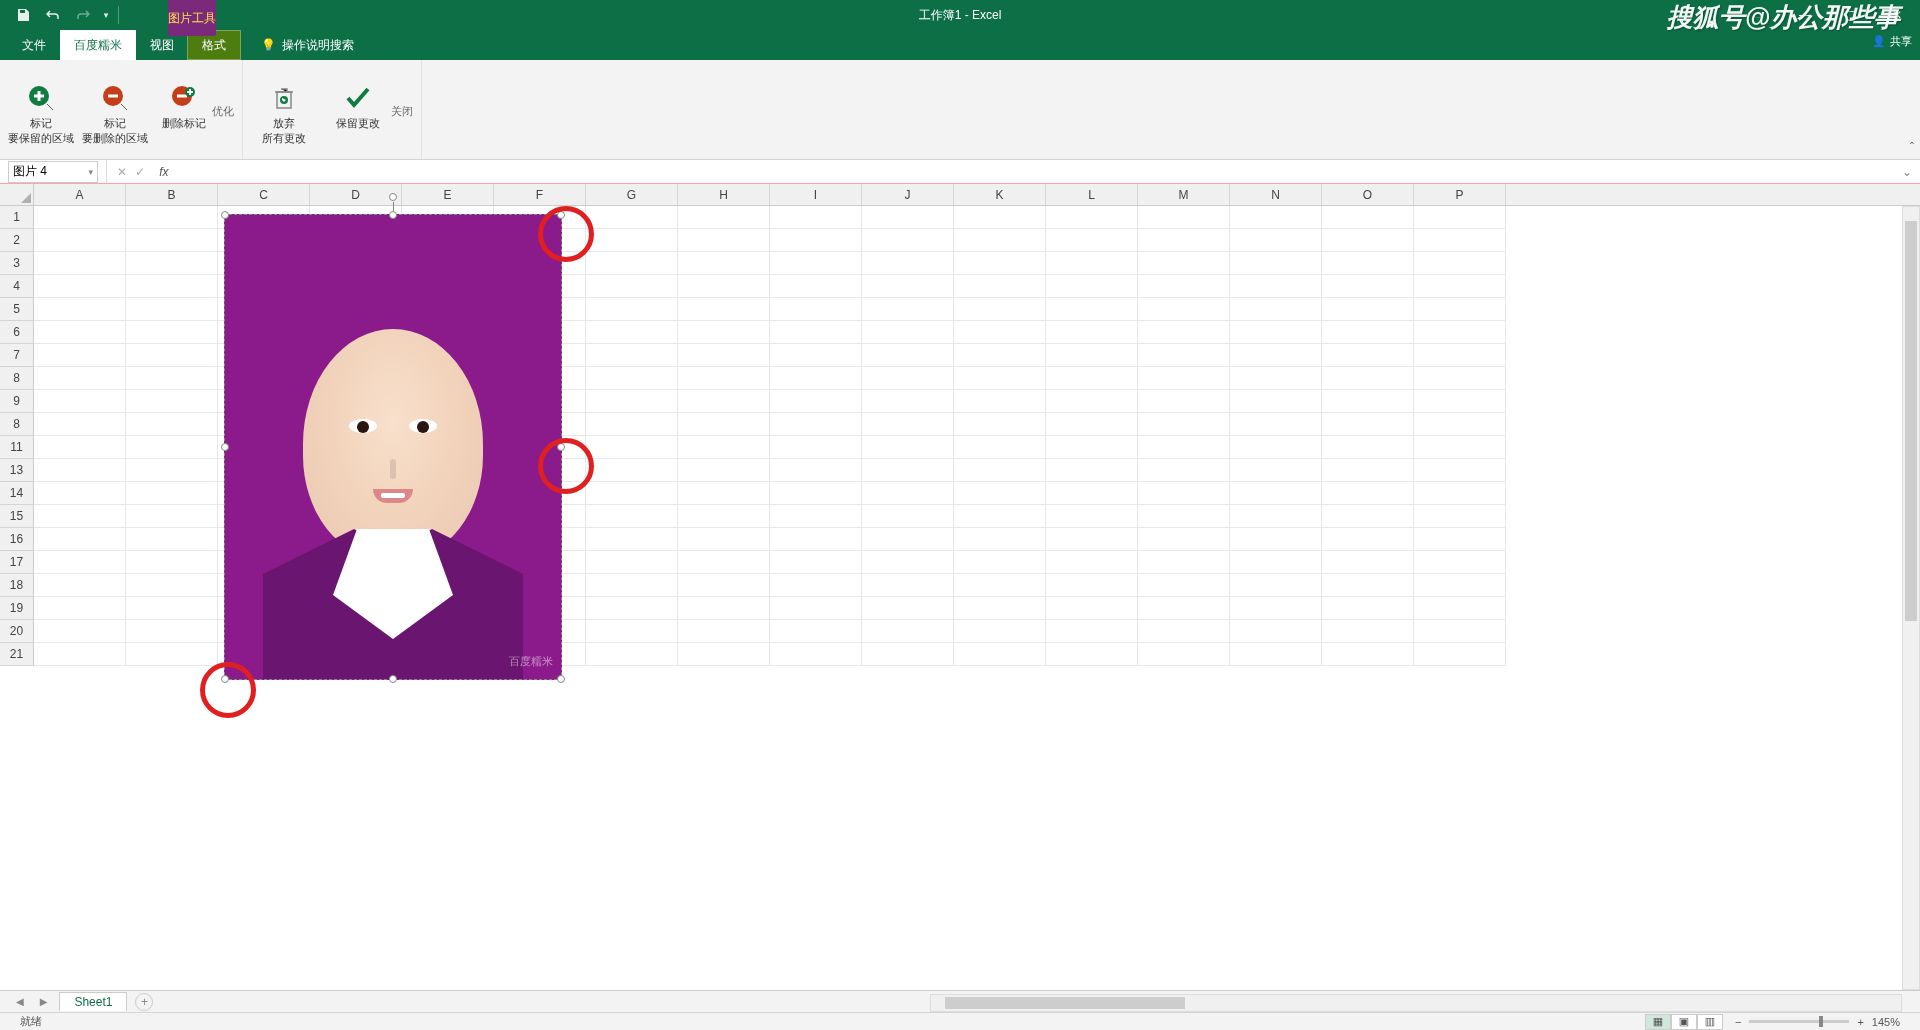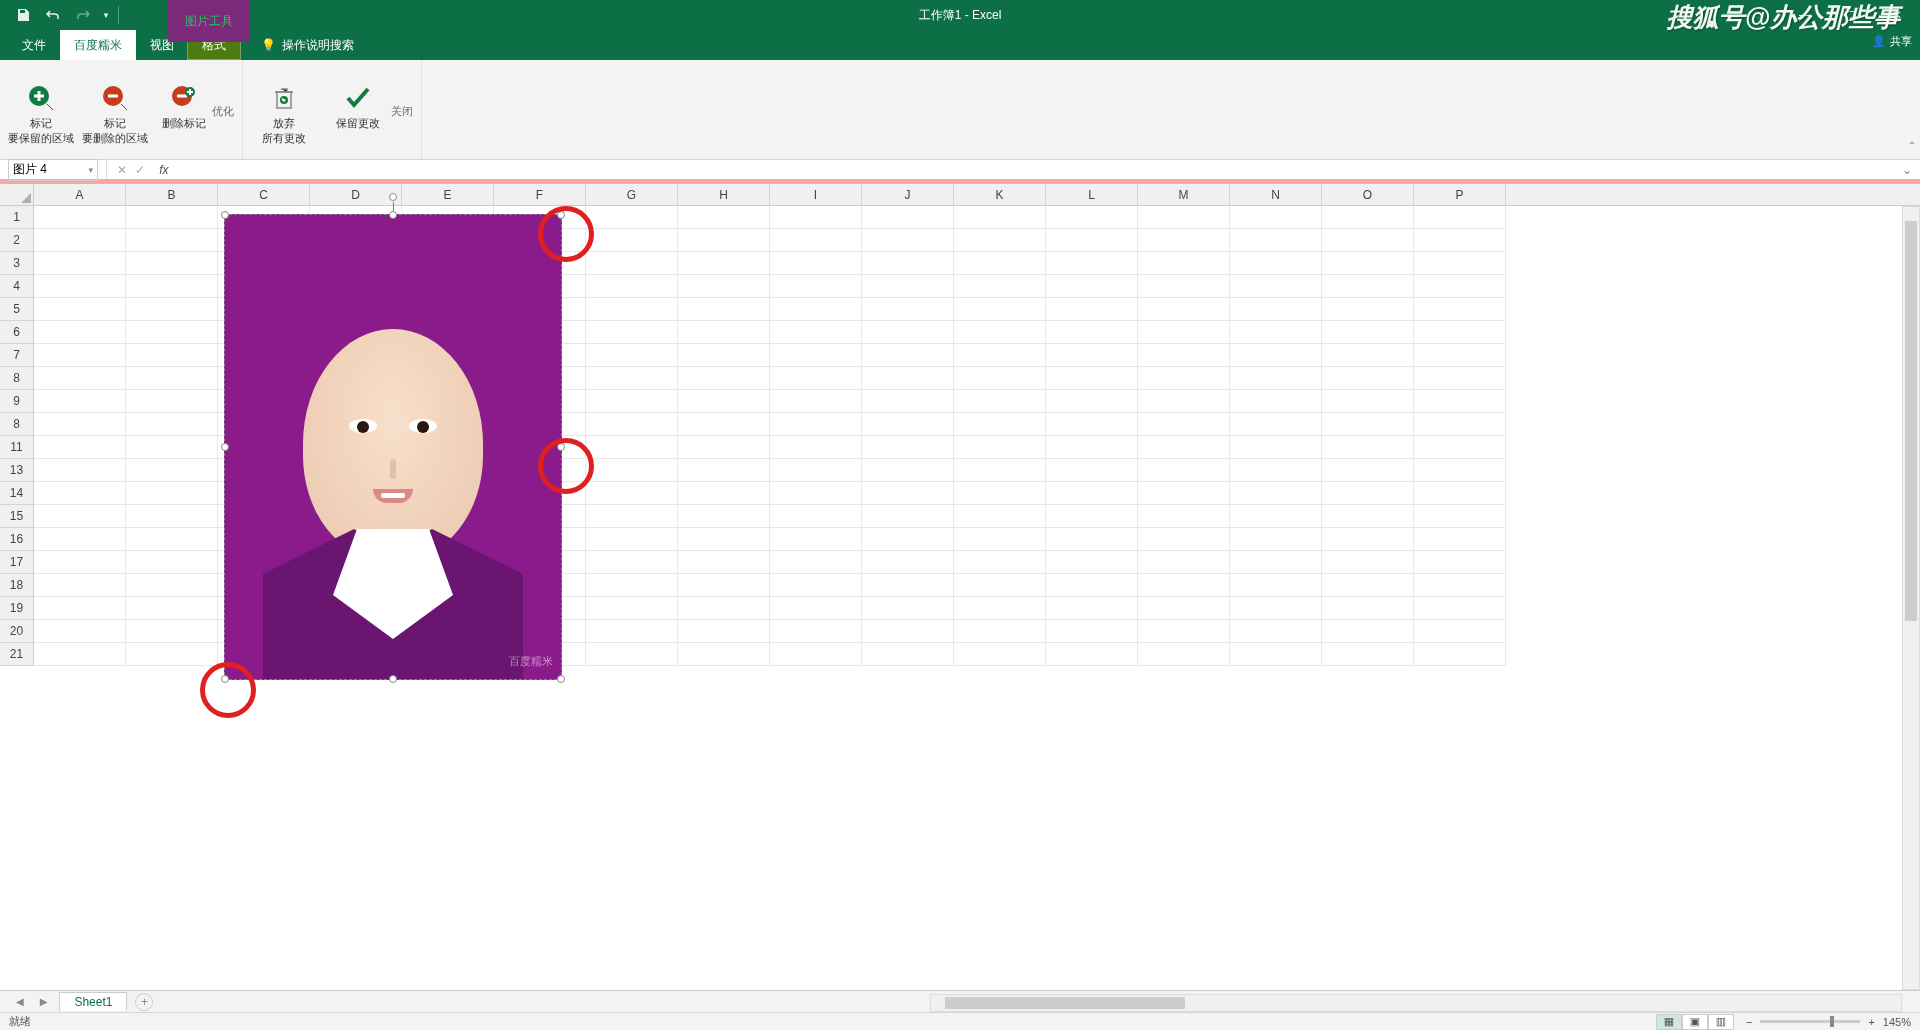--- a/index.html
+++ b/index.html
@@ -4,21 +4,21 @@
 <style>
 * { margin:0; padding:0; box-sizing:border-box; font-family:"Microsoft YaHei","Segoe UI",sans-serif; }
 body { width:1920px; height:1030px; background:#fff; overflow:hidden; position:relative; font-size:12px; }
 
 
 .titlebar { height:30px; background:#0d6f46; display:flex; align-items:center; color:#fff; position:relative; }
 .qat { display:flex; align-items:center; gap:0; padding-left:8px; }
 .qat-btn { width:30px; height:30px; display:flex; align-items:center; justify-content:center; color:#fff; opacity:0.9; }
 .qat-btn.dis { opacity:0.4; }
 .qat-sep { width:1px; height:18px; background:rgba(255,255,255,0.3); margin:0 4px; }
-.contextual-tab { position:absolute; left:168px; top:0; height:42px; background:#7b2a7b; color:#22c55e; padding:0 17px; display:flex; align-items:center; font-size:12px; }
+.contextual-tab { position:absolute; left:168px; top:0; height:36px; background:#7b2a7b; color:#fde047; padding:0 0; display:flex; align-items:center; font-size:12px; }
 .doc-title { position:absolute; left:50%; transform:translateX(-50%); color:#fff; font-size:12px; }
 .watermark { position:absolute; right:20px; top:0; color:#fff; font-size:26px; font-weight:bold; font-style:italic; opacity:0.95; text-shadow:1px 1px 2px rgba(0,0,0,0.3); z-index:50; }
 .titlectl { position:absolute; right:0; top:0; display:flex; }
 .titlectl > div { width:46px; height:30px; display:flex; align-items:center; justify-content:center; color:#fff; }
 
 
 .tabs { height:30px; background:#0d6f46; display:flex; align-items:stretch; padding-left:8px; }
 .tab { padding:0 14px; display:flex; align-items:center; color:#fff; font-size:12px; cursor:pointer; }
 .tab.active { background:#fff; color:#0d6f46; }
 .tab.format { background:#4d7c0f; color:#fff; border:1px solid rgba(255,255,255,0.3); margin-left:-1px; }
@@ -29,21 +29,21 @@
 .ribbon { height:100px; background:#f3f3f3; border-bottom:1px solid #d4d4d4; display:flex; position:relative; }
 .grp { display:flex; align-items:center; padding:4px 8px 0; border-right:1px solid #e1e1e1; }
 .grp-items { display:flex; gap:8px; flex:1; }
 .grp-label { font-size:11px; color:#666; padding:2px 0; }
 .rbtn { display:flex; flex-direction:column; align-items:center; justify-content:flex-start; width:66px; padding-top:4px; gap:2px; cursor:pointer; }
 .rbtn .ic { width:32px; height:32px; display:flex; align-items:center; justify-content:center; }
 .rbtn .lbl { font-size:11px; color:#333; text-align:center; line-height:1.3; }
 .collapse-rib { position:absolute; right:6px; bottom:4px; color:#666; }
 
 
-.fxbar { height:24px; display:flex; align-items:center; border-bottom:5px solid #fca5a5; background:#fff; }
+.fxbar { height:24px; display:flex; align-items:center; border-bottom:1px solid #fca5a5; background:#fff; }
 .namebox { width:90px; height:22px; border:1px solid #ccc; margin:0 4px 0 8px; display:flex; align-items:center; padding:0 4px; font-size:12px; position:relative; }
 .namebox::after { content:"▾"; position:absolute; right:4px; color:#888; font-size:9px; }
 .fx-btns { display:flex; align-items:center; gap:8px; padding:0 10px; color:#aaa; border-left:1px solid #ddd; margin-left:4px; height:100%; }
 .fx-sym { color:#555; font-style:italic; padding:0 6px; }
 .fx-expand { margin-left:auto; padding:0 8px; color:#888; }
 
 
 .gridwrap { position:absolute; top:184px; left:0; right:0; bottom:40px; display:flex; flex-direction:column; }
 .colhdrs { display:flex; height:22px; background:#f0f0f0; border-bottom:1px solid #ccc; }
 .corner { width:34px; border-right:1px solid #ccc; background:#f0f0f0; position:relative; }
@@ -85,21 +85,21 @@
 .sheettabs { position:absolute; bottom:18px; left:0; right:0; height:22px; background:#f3f3f3; border-top:1px solid #ccc; display:flex; align-items:center; padding-left:12px; gap:8px; }
 .nav-arr { color:#888; font-size:10px; padding:0 4px; }
 .sheet-tab { background:#fff; border:1px solid #ccc; border-bottom:none; padding:2px 14px; font-size:12px; color:#0d6f46; }
 .addsheet { width:18px; height:18px; border:1px solid #ccc; border-radius:50%; display:flex; align-items:center; justify-content:center; color:#888; font-size:12px; }
 .hscroll { position:absolute; right:18px; bottom:0; left:930px; height:18px; background:#f0f0f0; border:1px solid #ddd; }
 .hscroll-thumb { position:absolute; left:14px; top:2px; width:240px; height:12px; background:#cdcdcd; }
 .vscroll { position:absolute; right:0; top:206px; bottom:40px; width:18px; background:#f0f0f0; border:1px solid #ddd; }
 .vscroll-thumb { position:absolute; top:14px; left:2px; width:12px; height:400px; background:#cdcdcd; }
 
 
-.status { position:absolute; bottom:0; left:0; right:0; height:18px; background:#f3f3f3; border-top:1px solid #d4d4d4; display:flex; align-items:center; font-size:11px; color:#555; padding:0 9px;text-align:right; }
+.status { position:absolute; bottom:0; left:0; right:0; height:18px; background:#f3f3f3; border-top:1px solid #d4d4d4; display:flex; align-items:center; font-size:11px; color:#555; padding:0 20px;text-align:right; }
 .status .views { margin-left:auto; display:flex; align-items:center; gap:0; }
 .vbtn { width:26px; height:16px; border:1px solid #ccc; display:flex; align-items:center; justify-content:center; background:#fff; }
 .vbtn.active { background:#d0e8dc; }
 .zoom { display:flex; align-items:center; gap:8px; margin-left:12px; }
 .zslider { width:100px; height:3px; background:#ccc; position:relative; }
 .zslider::after { content:""; position:absolute; left:70%; top:-4px; width:4px; height:11px; background:#888; }
 </style>
 </head>
 <body>
 

